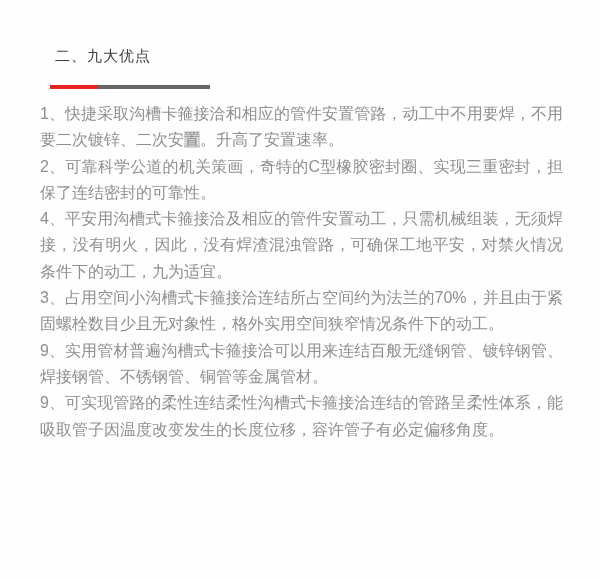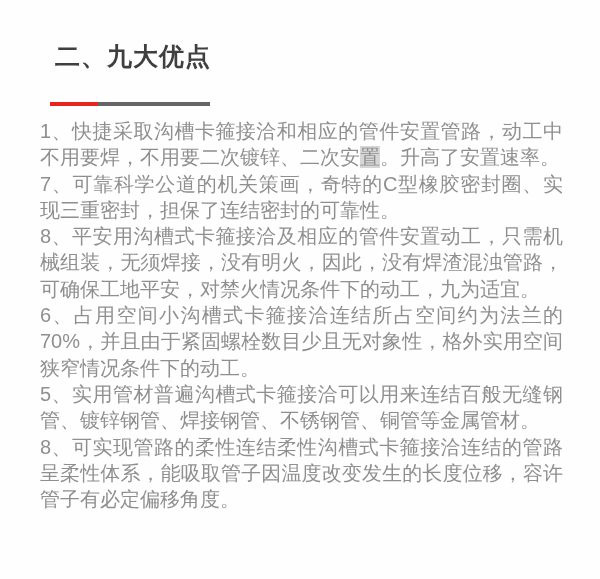--- a/index.html
+++ b/index.html
@@ -18,57 +18,57 @@
     overflow: hidden;
     background: var(--page-bg);
     font-family: "Liberation Sans", "DejaVu Sans", sans-serif;
   }
   .page {
     width: 600px;
     height: 579px;
     padding: 42px 37px 0 40px;
   }
   .section-title {
-    margin: 0 0 32px 15px;
-    font-size: 25px;
+    margin: 0 0 15px 15px;
+    font-size: 15px;
     line-height: 28px;
-    font-weight: bold;
+    font-weight: normal;
     color: var(--title-color);
     letter-spacing: 1px;
   }
   .title-rule {
     display: flex;
     width: 160px;
     height: 4px;
     margin-left: 10px;
   }
   .title-rule .red { width: 48px; height: 100%; background: var(--accent-red); }
   .title-rule .gray { flex: 1; height: 100%; background: var(--bar-gray); }
   .content {
     margin-top: 12px;
-    font-size: 20px;
+    font-size: 16px;
     line-height: 26.3px;
     color: var(--text-color);
     text-align: justify;
   }
   .content p.item { margin: 0; }
   .hl { background: var(--highlight-bg); }
 </style>
 </head>
 <body>
 
 <div class="page">
   <header>
     <h1 class="section-title">二、九大优点</h1>
     <div class="title-rule">
       <span class="red"></span>
       <span class="gray"></span>
     </div>
   </header>
   <main class="content">
       <p class="item">1、快捷采取沟槽卡箍接洽和相应的管件安置管路，动工中不用要焊，不用要二次镀锌、二次安<span class="hl">置</span>。升高了安置速率。</p>
-      <p class="item">7、可靠科学公道的机关策画，奇特的C型橡胶密封圈、实现三重密封，担保了连结密封的可靠性。</p>
-      <p class="item">8、平安用沟槽式卡箍接洽及相应的管件安置动工，只需机械组装，无须焊接，没有明火，因此，没有焊渣混浊管路，可确保工地平安，对禁火情况条件下的动工，九为适宜。</p>
-      <p class="item">6、占用空间小沟槽式卡箍接洽连结所占空间约为法兰的70%，并且由于紧固螺栓数目少且无对象性，格外实用空间狭窄情况条件下的动工。</p>
-      <p class="item">5、实用管材普遍沟槽式卡箍接洽可以用来连结百般无缝钢管、镀锌钢管、焊接钢管、不锈钢管、铜管等金属管材。</p>
-      <p class="item">8、可实现管路的柔性连结柔性沟槽式卡箍接洽连结的管路呈柔性体系，能吸取管子因温度改变发生的长度位移，容许管子有必定偏移角度。</p>
+      <p class="item">2、可靠科学公道的机关策画，奇特的C型橡胶密封圈、实现三重密封，担保了连结密封的可靠性。</p>
+      <p class="item">4、平安用沟槽式卡箍接洽及相应的管件安置动工，只需机械组装，无须焊接，没有明火，因此，没有焊渣混浊管路，可确保工地平安，对禁火情况条件下的动工，九为适宜。</p>
+      <p class="item">3、占用空间小沟槽式卡箍接洽连结所占空间约为法兰的70%，并且由于紧固螺栓数目少且无对象性，格外实用空间狭窄情况条件下的动工。</p>
+      <p class="item">9、实用管材普遍沟槽式卡箍接洽可以用来连结百般无缝钢管、镀锌钢管、焊接钢管、不锈钢管、铜管等金属管材。</p>
+      <p class="item">9、可实现管路的柔性连结柔性沟槽式卡箍接洽连结的管路呈柔性体系，能吸取管子因温度改变发生的长度位移，容许管子有必定偏移角度。</p>
     </main>
 </div>
 
 </body></html>

